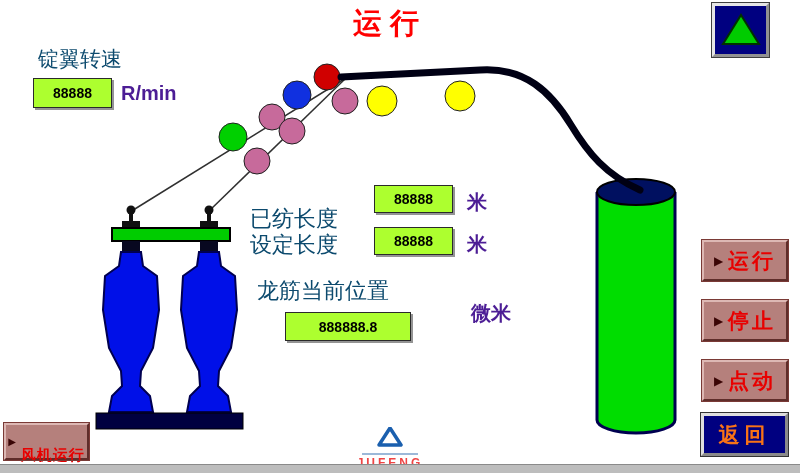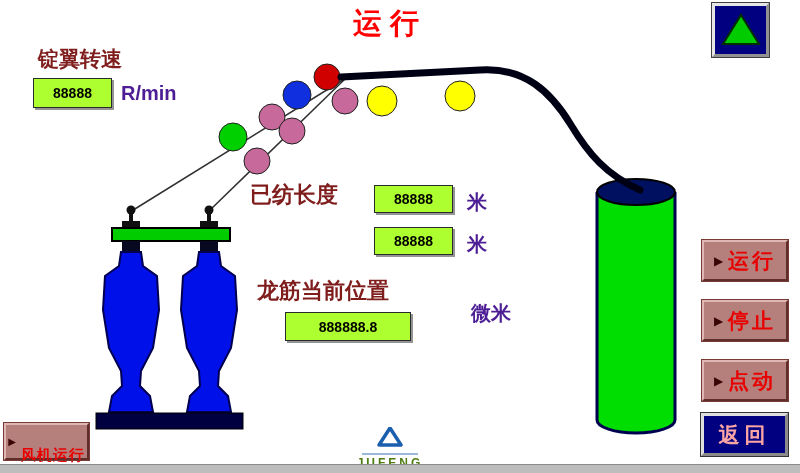--- a/index.html
+++ b/index.html
@@ -12,21 +12,21 @@
     position:absolute;left:300px;top:4px;width:180px;text-align:center;
     font-size:29px;font-weight:bold;color:#ff0000;letter-spacing:8px;
   }
   
   .up-btn{
     position:absolute;left:712px;top:3px;width:57px;height:54px;
     background:#000080;border:3px outset #e6e6e6;outline:1px solid #404040;
     display:flex;align-items:center;justify-content:center;box-sizing:border-box;cursor:pointer;
   }
   
-  .lbl{position:absolute;font-weight:bold;color:#7f1d1d;font-size:22px;white-space:nowrap;}
+  .lbl{position:absolute;font-weight:normal;color:#0c4a6e;font-size:22px;white-space:nowrap;}
   .unit{position:absolute;font-weight:bold;color:#4c1d95;font-size:20px;white-space:nowrap;}
   
   .value-box{
     position:absolute;background:#adff2f;border:1px solid #2a2a2a;
     box-shadow:2px 2px 0 rgba(60,60,60,.55);
     display:flex;align-items:center;justify-content:center;
     font-size:14px;font-weight:bold;color:#000;box-sizing:border-box;
   }
   
   .hmi-btn{
@@ -37,29 +37,29 @@
     display:flex;align-items:center;justify-content:center;gap:5px;
   }
   .hmi-btn .play{color:#3a0505;font-size:12px;line-height:1;}
   .hmi-btn .blabel{color:#e80000;font-size:21px;font-weight:bold;letter-spacing:3px;white-space:nowrap;}
   .hmi-btn.small .blabel{font-size:15px;letter-spacing:1px;margin-top:28px;}
   .hmi-btn.small .play{font-size:10px;}
   
   .back-btn{
     position:absolute;left:701px;top:413px;width:87px;height:43px;
     background:#000080;border:3px outset #dedede;outline:1px solid #333;
-    color:#fca5a5;font-size:21px;font-weight:bold;letter-spacing:5px;
+    color:#f97316;font-size:21px;font-weight:bold;letter-spacing:5px;
     display:flex;align-items:center;justify-content:center;box-sizing:border-box;cursor:pointer;
   }
   
   .machine{position:absolute;left:0;top:0;}
   
   .logo{position:absolute;left:330px;top:427px;width:120px;text-align:center;}
   .logo .rule{width:56px;height:2px;background:#9cb8d8;margin:2px auto 1px auto;}
-  .logo .brand{color:#4d7c0f;font-size:12px;font-weight:bold;letter-spacing:3px;}
+  .logo .brand{color:#ef4444;font-size:12px;font-weight:bold;letter-spacing:3px;}
   
   .bottom-strip{position:absolute;left:0;top:464px;width:800px;height:9px;background:#bdbdbd;border-top:1px solid #8a8a8a;box-sizing:border-box;}
 </style>
 </head>
 <body>
 
 <div class="screen">
 
   <svg class="machine" width="800" height="473" viewBox="0 0 800 473">
 
@@ -108,24 +108,25 @@
   <div class="up-btn">
     <svg width="42" height="38" viewBox="0 0 42 38">
       <polygon points="21,4 39,33 3,33" fill="#00cc00" stroke="#003000" stroke-width="2"></polygon>
     </svg>
   </div>
 
   <div class="lbl" style="left:38px;top:45px;font-size:21px;">锭翼转速</div>
   <div class="value-box" style="left:33px;top:78px;width:79px;height:30px;">88888</div>
   <div class="unit" style="left:121px;top:82px;">R/min</div>
 
-  <div class="lbl" style="left:250px;top:180px;">已纺长度</div>
+  <div class="lbl" style="left:250px;top:204px;">已纺长度</div>
   <div class="value-box" style="left:374px;top:185px;width:79px;height:28px;">88888</div>
   <div class="unit" style="left:467px;top:189px;">米</div>
 
+  <div class="lbl" style="left:250px;top:230px;">设定长度</div>
   <div class="value-box" style="left:374px;top:227px;width:79px;height:28px;">88888</div>
   <div class="unit" style="left:467px;top:231px;">米</div>
 
   <div class="lbl" style="left:257px;top:276px;">龙筋当前位置</div>
   <div class="value-box" style="left:285px;top:312px;width:126px;height:29px;">888888.8</div>
   <div class="unit" style="left:471px;top:300px;">微米</div>
 
   <div class="hmi-btn" style="left:702px;top:240px;">
     <span class="play">▶</span>
     <span class="blabel">运行</span>

